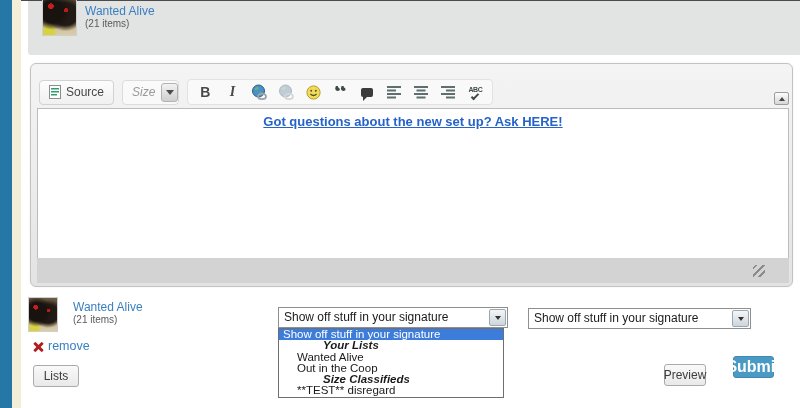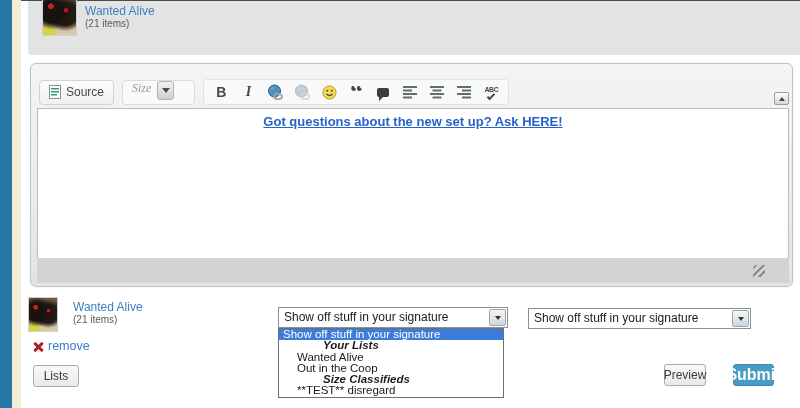--- a/index.html
+++ b/index.html
@@ -35,22 +35,22 @@
   
   .editor { left:30px; top:63px; width:763px; height:224px;
     border:1px solid #c2c2c2; border-radius:6px;
     background:linear-gradient(180deg,#f4f4f4 0%, #ececec 55%, #e3e3e3 100%);
     box-shadow:0 0 2px rgba(0,0,0,.08); }
 
   .toolbar { position:absolute; left:8px; top:15px; height:26px; display:flex; align-items:center; gap:8px; }
   .tb-btn { height:25px; display:flex; align-items:center; gap:5px; padding:0 9px;
     background:linear-gradient(180deg,#fdfdfd,#f0f0f0); border:1px solid #d2d2d2;
     border-radius:4px; color:#474747; font-size:12px; cursor:pointer; }
-  .size-combo { height:25px; display:flex; gap:6px; padding:0 20px 0 9px;
-    background:rgba(255,255,255,.55); border:1px solid #dcdcdc; border-radius:4px;font-family:Liberation Serif, serif; }
+  .size-combo { height:25px; display:flex; align-items:center; gap:6px; padding:0 0 0 9px;
+    background:rgba(255,255,255,.55); border:1px solid #dcdcdc; border-radius:4px; }
   .size-label { color:#9a9a9a; font-size:12px; font-style:italic; }
   .mini-drop { width:17px; height:19px; border:1px solid #b3b3b3; border-radius:3px;
     background:linear-gradient(180deg,#f2f2f2,#cfcfcf); display:flex; align-items:center;
     justify-content:center; cursor:pointer; }
   .tri-down { width:0; height:0; border-left:4px solid transparent; border-right:4px solid transparent;
     border-top:5px solid #4c4c4c; }
 
   .icon-strip { height:26px; display:flex; align-items:center; gap:11px; padding:0 9px;
     background:rgba(255,255,255,.5); border:1px solid #e2e2e2; border-radius:4px; }
   .ico { width:16px; height:16px; display:flex; align-items:center; justify-content:center; cursor:pointer; }
@@ -85,21 +85,21 @@
   .x-icon::before, .x-icon::after { content:""; position:absolute; left:4px; top:-1px; width:3px; height:12px;
     background:#b11d1d; border-radius:1px; }
   .x-icon::before { transform:rotate(45deg); }
   .x-icon::after  { transform:rotate(-45deg); }
 
   .btn { border:1px solid #ababab; border-radius:3px; font-size:12px; color:#3c3c3c;
     background:linear-gradient(180deg,#f9f9f9,#e9e9e9); display:flex; align-items:center;
     justify-content:center; cursor:pointer; }
   .cancel  { left:33px;  top:365px; width:46px; height:22px; }
   .preview { left:664px; top:364px; width:42px; height:22px; }
-  .submit  { left:733px; top:364px; width:41px; height:22px; background:#4a9ac6; border:1px solid #3f88b2;
+  .submit  { left:733px; top:356px; width:41px; height:22px; background:#4a9ac6; border:1px solid #3f88b2;
     color:#fff; font-weight:bold; border-radius:3px; display:flex; align-items:center; justify-content:center; cursor:pointer; }
 
   
   .select-box { height:21px; background:#fff; border:1px solid #8f8f8f; font-size:12px; color:#1a1a1a;
     line-height:19px; padding-left:5px; cursor:pointer; }
   .sel-left  { left:278px; top:307px; width:230px; }
   .sel-right { left:528px; top:308px; width:223px; }
   .sel-arrow { position:absolute; right:1px; top:1px; width:17px; height:17px;
     border:1px solid #9aa7b1; border-radius:2px;
     background:linear-gradient(180deg,#f4f6f7,#cdd6dc); display:flex; align-items:center; justify-content:center; }

